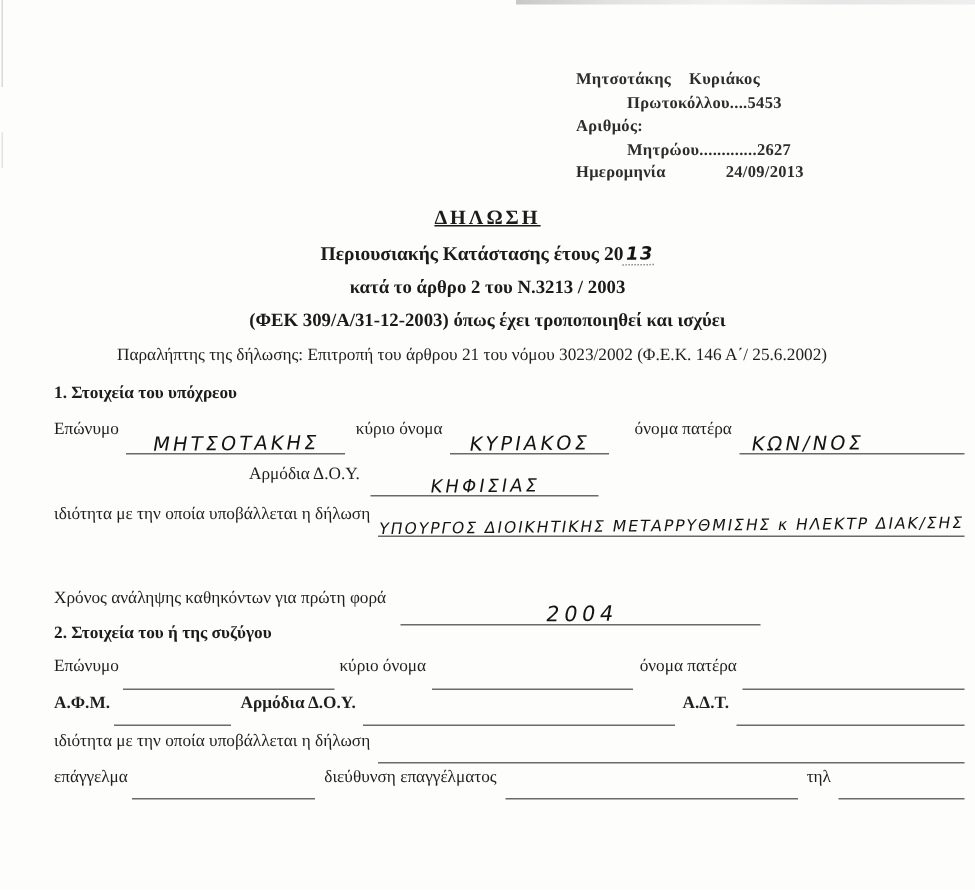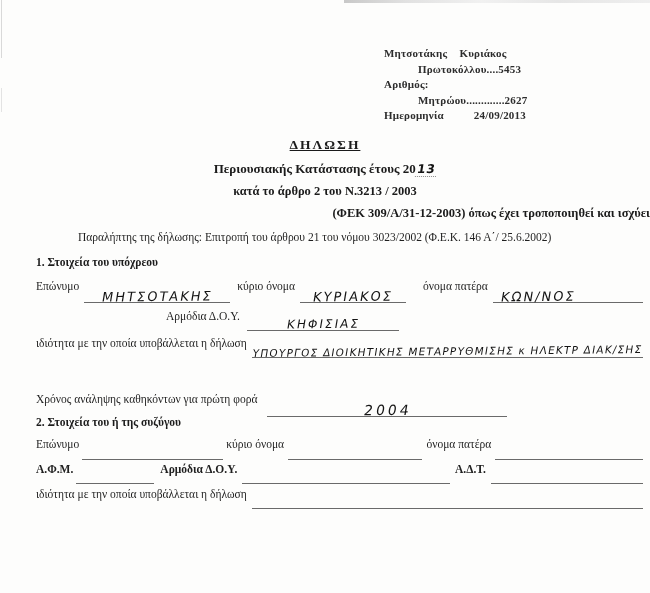--- a/index.html
+++ b/index.html
@@ -17,30 +17,30 @@
 
   
   .stamp{
     position:absolute; left:384px; top:46px;
     font-family:Liberation Serif, serif;
     font-weight:bold; font-size:11px; line-height:15.5px; color:#2d2d2d;
     letter-spacing:.2px;
   }
   .stamp .row{white-space:nowrap;}
   .stamp .ind{padding-left:34px;}
-  .stamp .daterow{display:flex; gap:30px;}
+  .stamp .daterow{display:flex; gap:40px;}
   .stamp .namerow{display:flex; gap:12px;}
 
   
   .title{position:absolute; left:0; right:0; top:137px; text-align:center;
     font-weight:bold; color:#1b1b1b;}
   .title .t1{font-size:13.5px; letter-spacing:2px; margin-bottom:8px;text-decoration:underline;}
   .title .t2{font-size:13px; margin-bottom:7px;}
   .title .t3{font-size:12.5px; margin-bottom:7px;}
-  .title .t4{font-size:12.5px;text-align:right;}
+  .title .t4{font-size:12.5px;}
 
   .recipient{position:absolute; left:78px; top:231px; font-size:11.5px; color:#1f1f1f;}
 
   
   .hw{
     font-family:"DejaVu Sans",sans-serif;
     display:inline-block;
     transform:skewX(-10deg) rotate(-.6deg);
     letter-spacing:2px; color:#141414; font-size:13px; line-height:13px;
     white-space:nowrap;
@@ -182,15 +182,23 @@
       <span class="fill fillF2"></span>
       <span class="lbl">Α.Δ.Τ.</span>
       <span class="fill fillF3"></span>
     </div>
 
     <div class="frow rowG">
       <span class="lbl">ιδιότητα με την οποία υποβάλλεται η δήλωση</span>
       <span class="fill fillG"></span>
     </div>
 
+    <div class="frow rowH">
+      <span class="lbl">επάγγελμα</span>
+      <span class="fill fillH1"></span>
+      <span class="lbl">διεύθυνση επαγγέλματος</span>
+      <span class="fill fillH2"></span>
+      <span class="lbl">τηλ</span>
+      <span class="fill fillH3"></span>
+    </div>
   </div>
 
 </div>
 
 </body></html>

